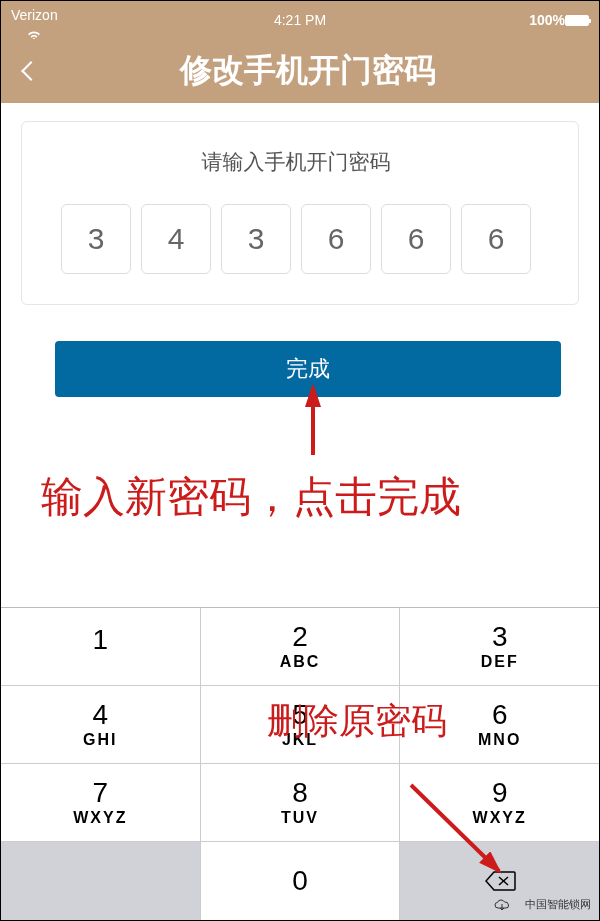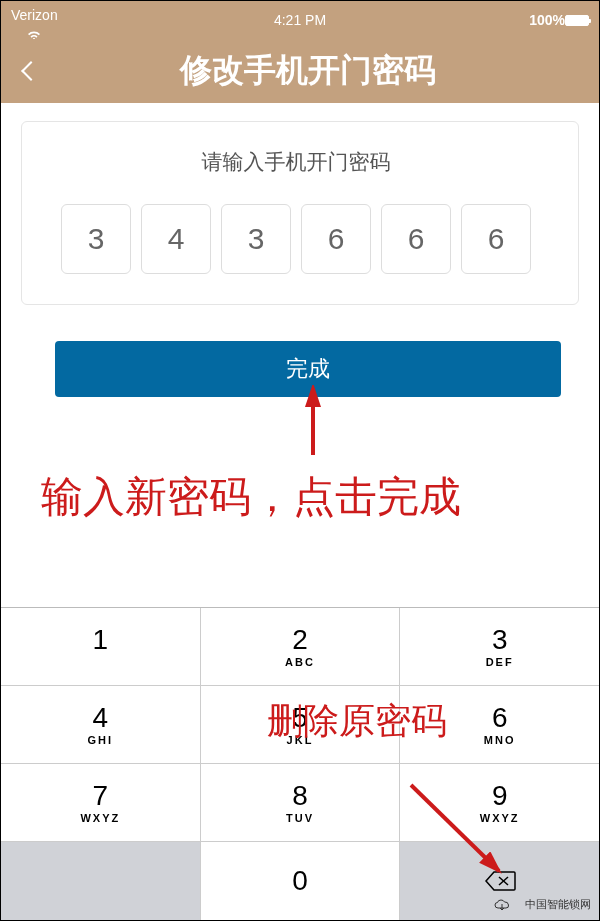--- a/index.html
+++ b/index.html
@@ -201,21 +201,21 @@
     .key.gray {
       background: #d0d2d7;
     }
     .key-digit {
       font-size: 28px;
       color: #000;
       font-weight: 400;
       line-height: 1;
     }
     .key-letters {
-      font-size: 11px;
+      font-size: 16px;
       letter-spacing: 2px;
       color: #000;
       font-weight: 600;
       margin-top: 2px;
     }
     .key-empty-letters {
       height: 13px;
     }
     .backspace-icon {
       width: 32px;

